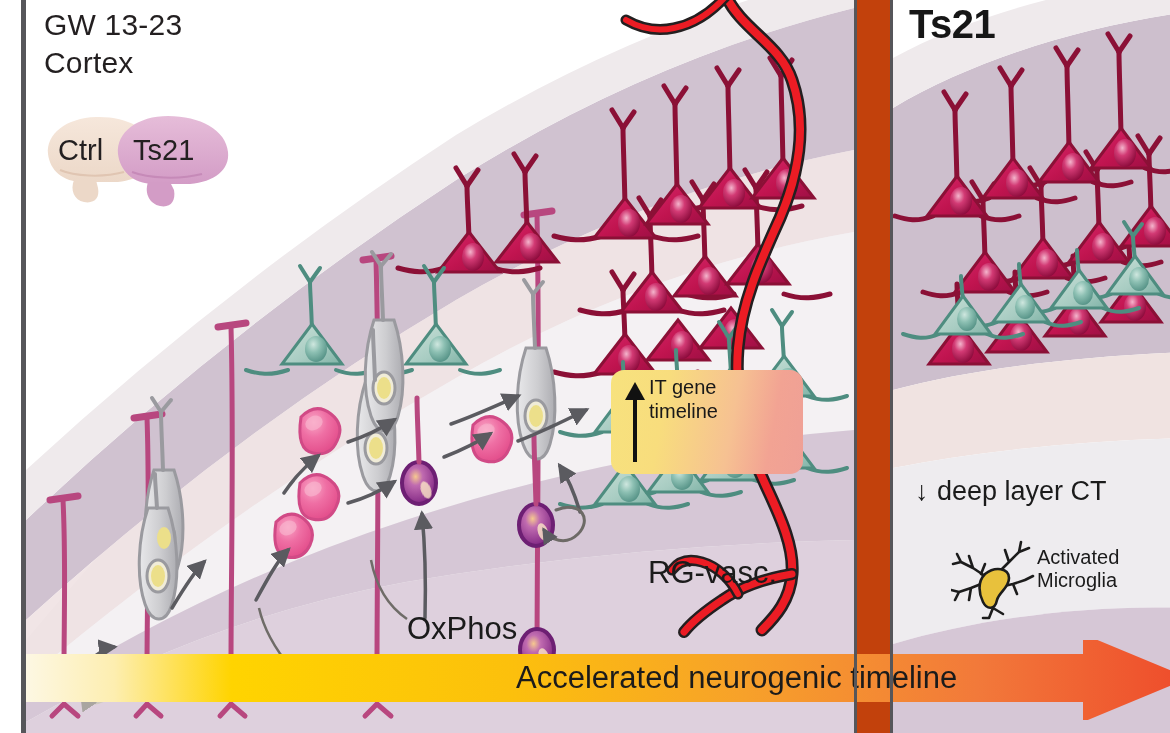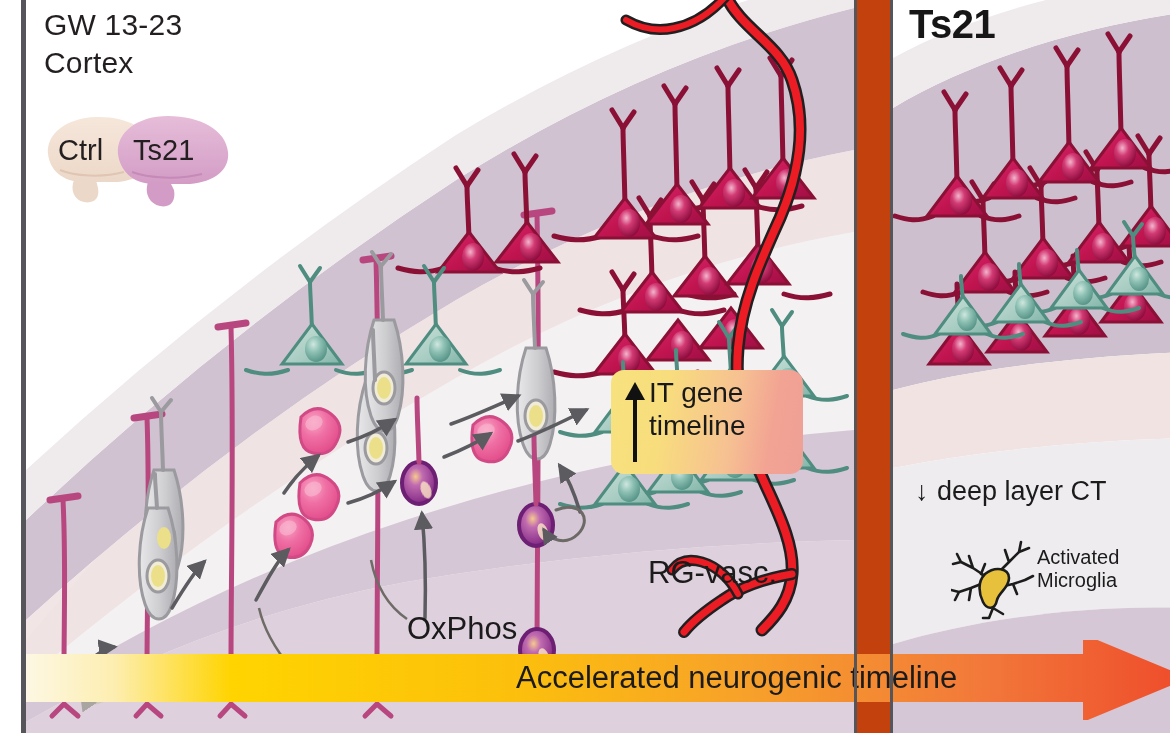--- a/index.html
+++ b/index.html
@@ -57,21 +57,21 @@
     font-family:"Liberation Sans",sans-serif;
   }
 
   
   #it-box{
     position:absolute;left:585px;top:370px;width:192px;height:104px;border-radius:13px;
     background:linear-gradient(100deg,#f7e27e 0%,#f8dd7d 28%,#f6c192 62%,#f2a393 82%,#efa096 100%);
     z-index:28;box-shadow:0 0 0 0 rgba(0,0,0,0);
   }
   #it-box .itxt{
-    position:absolute;left:38px;top:6px;font-size:28px;color:#191919;line-height:1.18;
+    position:absolute;left:38px;top:6px;font-size:20px;color:#191919;line-height:1.18;
     font-family:"Liberation Sans",sans-serif;
   }
   #it-box .uparrow{position:absolute;left:12px;top:10px;}
 
   
   .free-label{
     position:absolute;font-size:31px;color:#1b1b1b;z-index:29;white-space:nowrap;
     font-family:"Liberation Sans",sans-serif;
   }
   #label-oxphos{left:381px;top:611px;}

